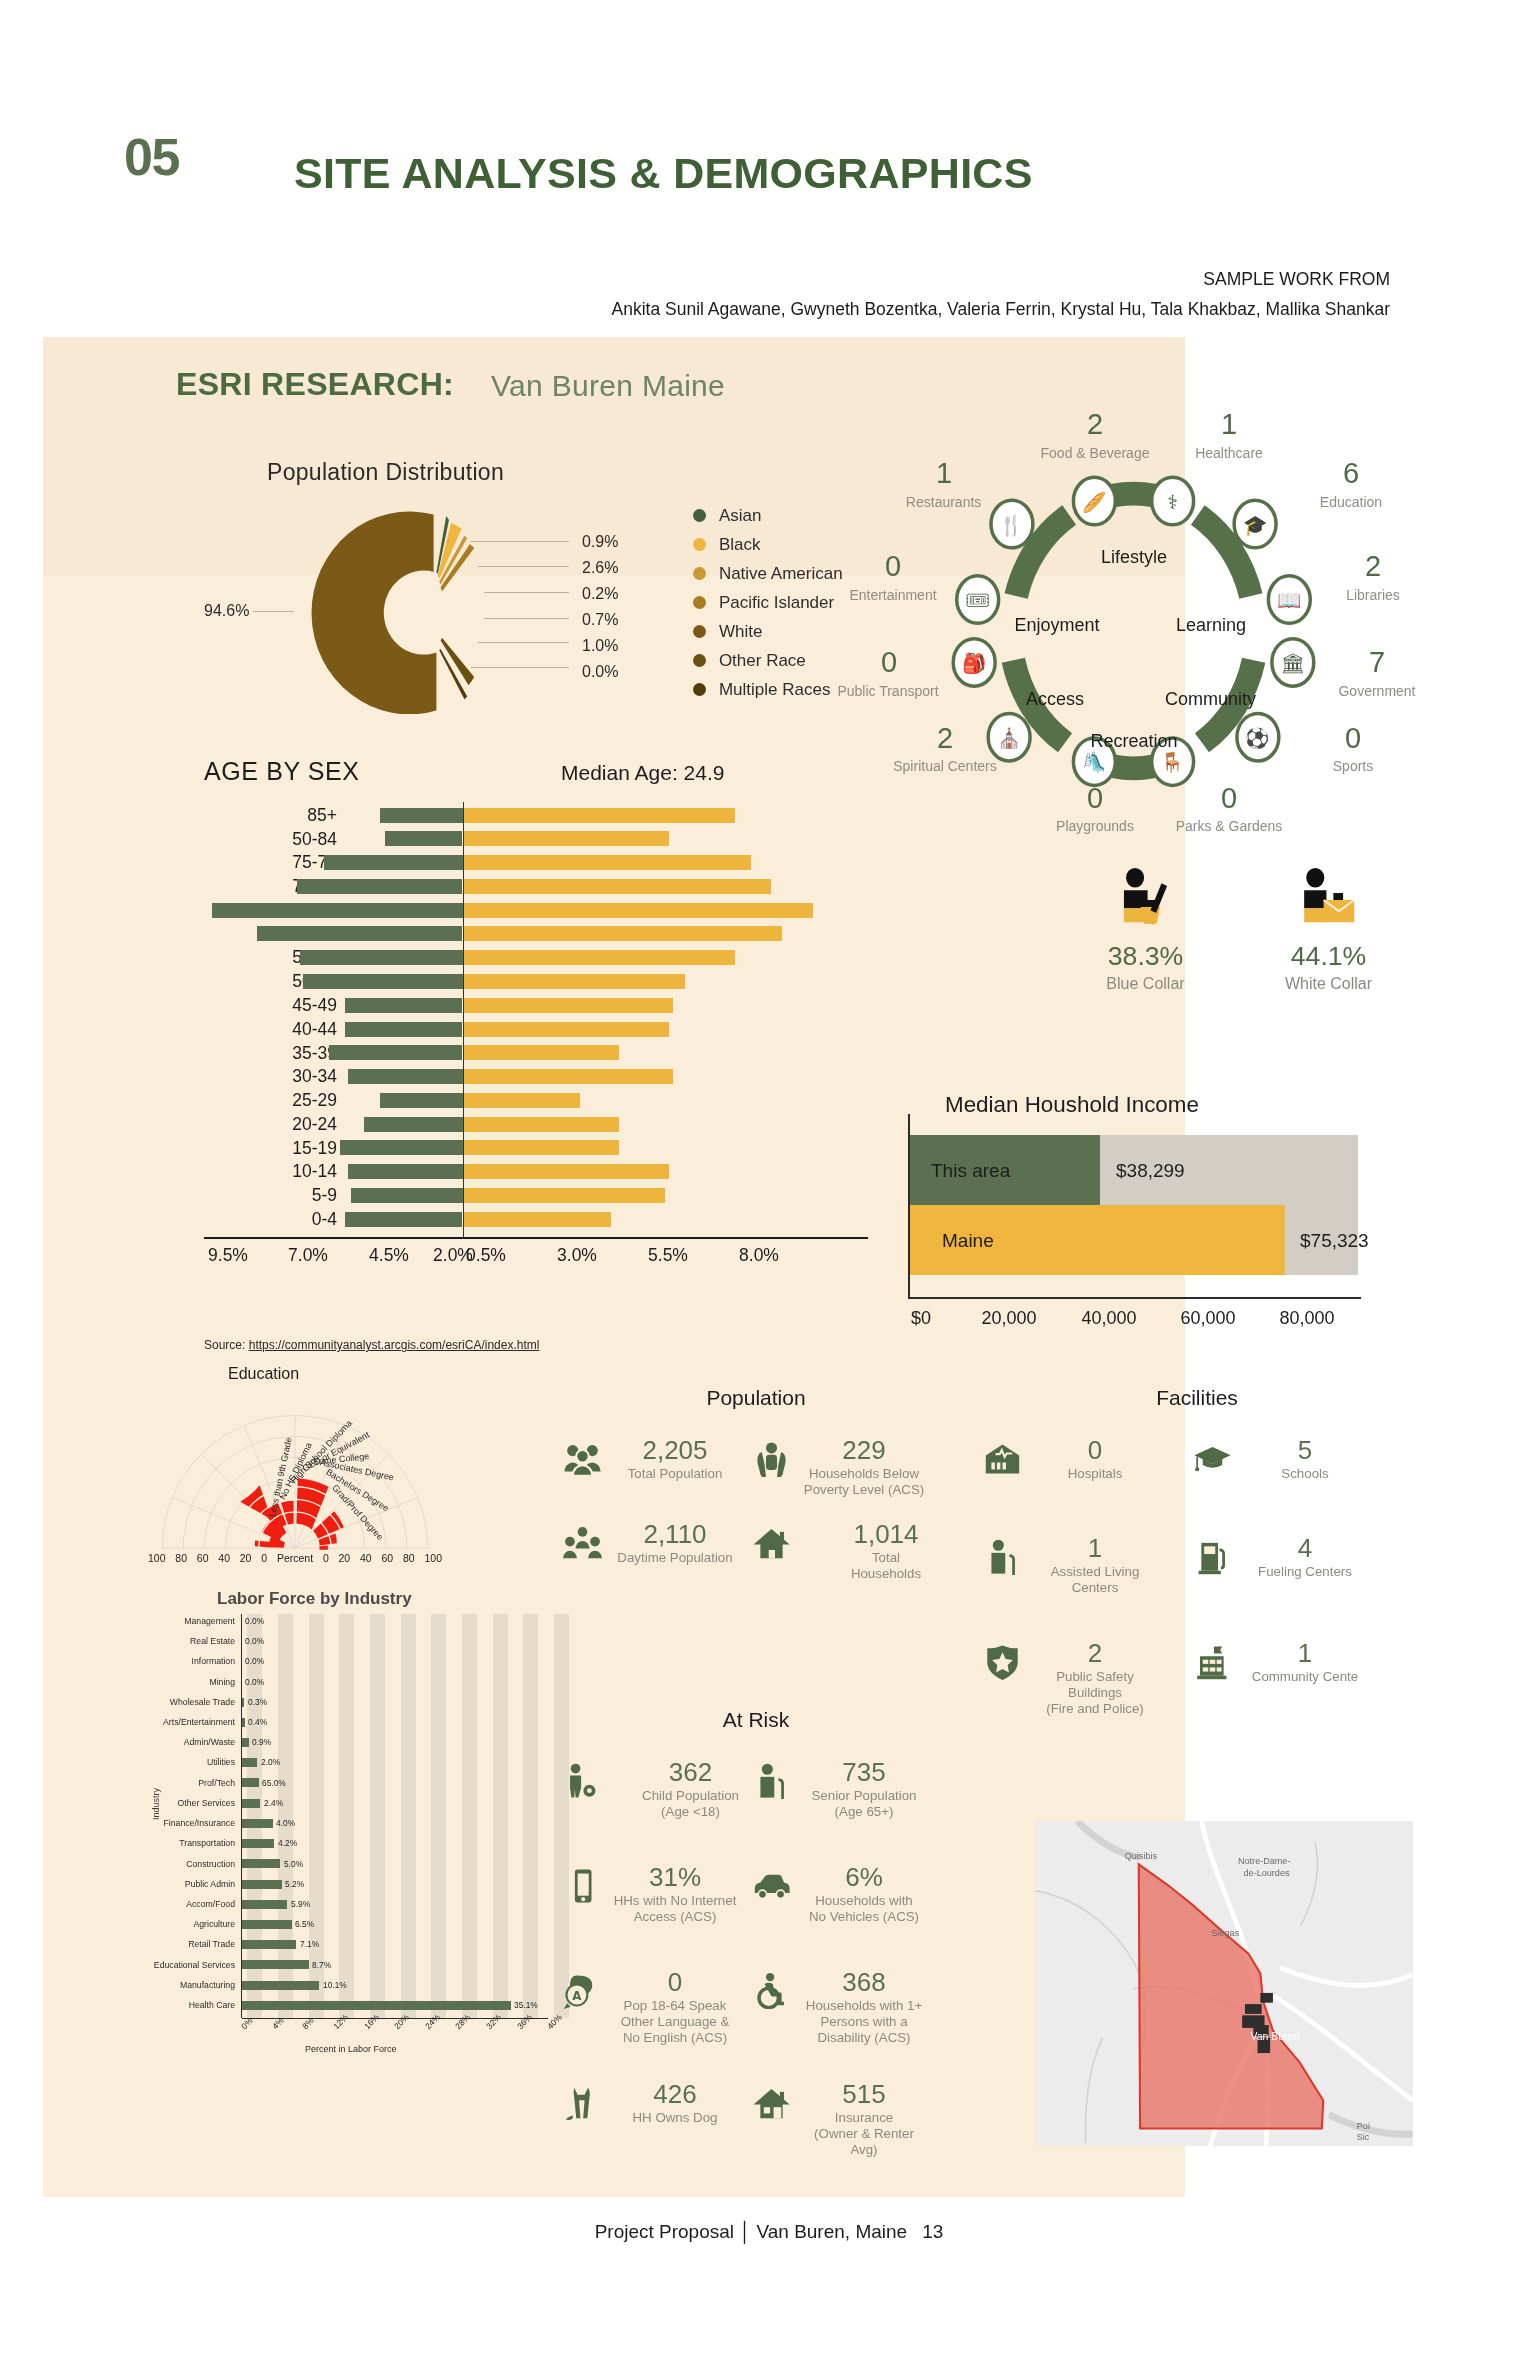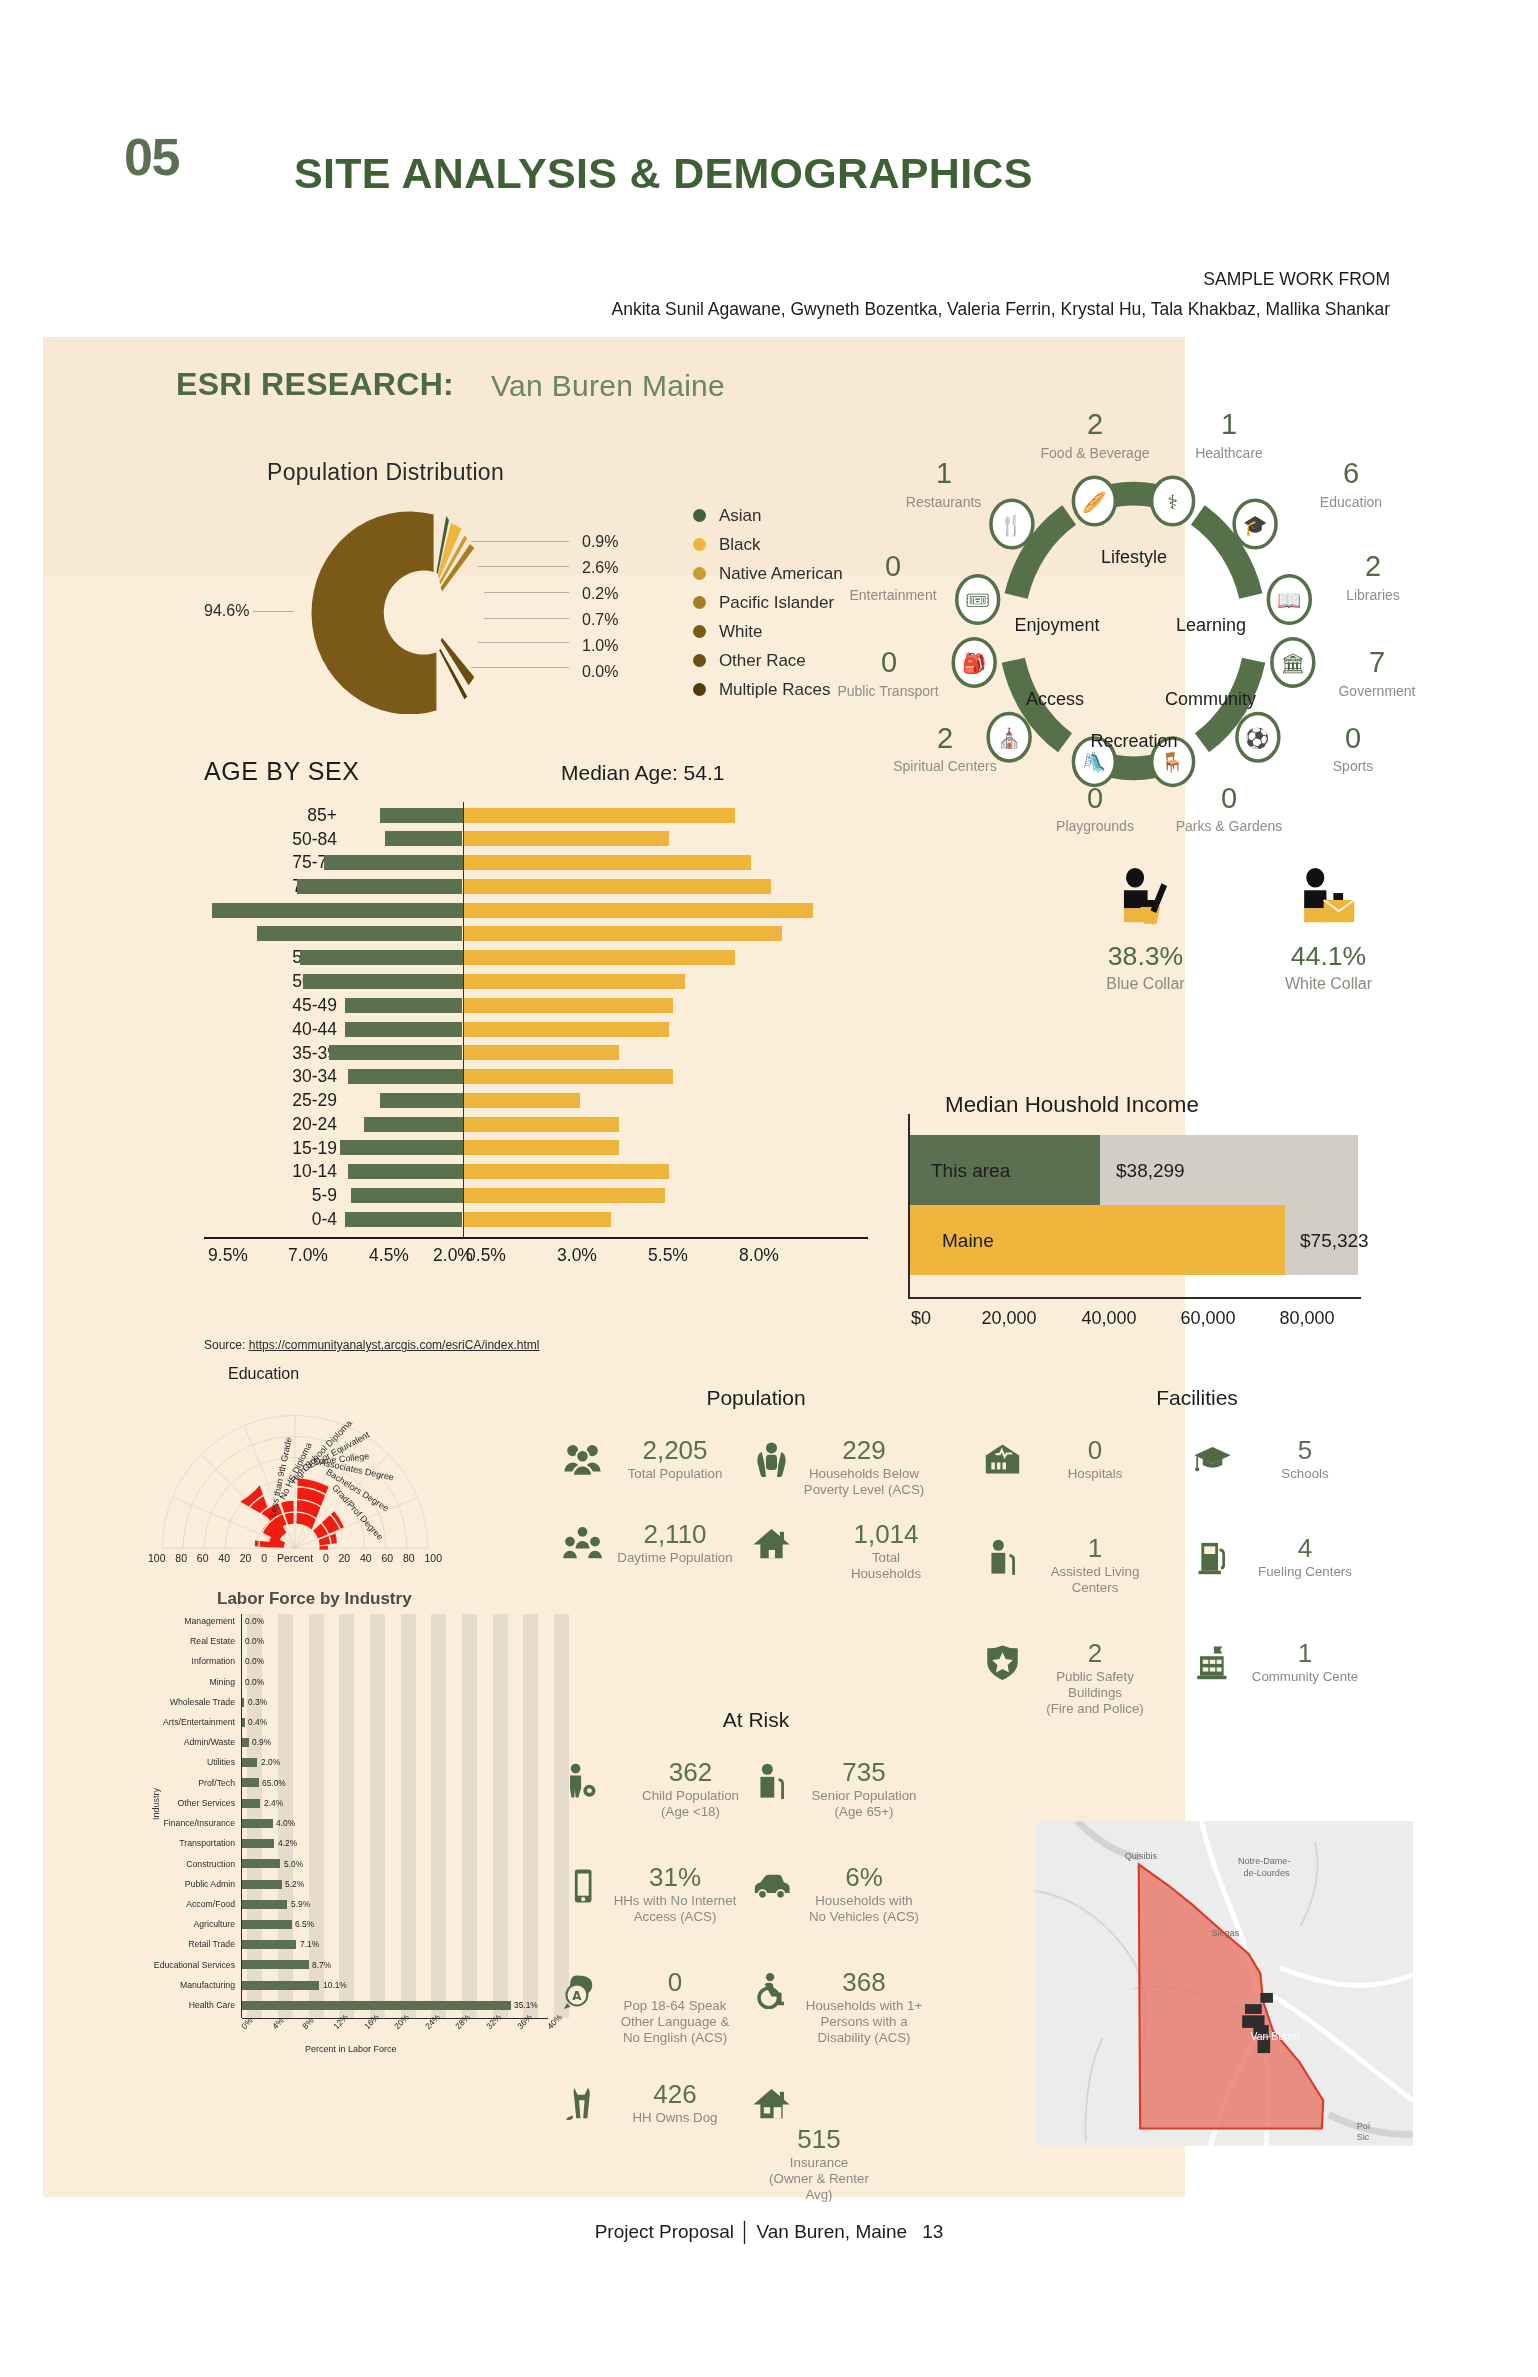--- a/index.html
+++ b/index.html
@@ -292,21 +292,21 @@
     <div class="wheel-num" style="left:-21px; top:225px;">0</div>
     <div class="wheel-name" style="left:-36px; top:262px;">Public Transport</div>
     <div class="wheel-num" style="left:-17px; top:129px;">0</div>
     <div class="wheel-name" style="left:-31px; top:166px;">Entertainment</div>
     <div class="wheel-num" style="left:34px; top:36px;">1</div>
     <div class="wheel-name" style="left:19.6px; top:73px;">Restaurants</div>
   </div>
 
   <div class="agebox">
     <div class="agebox-title">AGE BY SEX</div>
-    <div class="median-age">Median Age:  54.1</div>
+    <div class="median-age">Median Age:  24.9</div>
     <div class="pyramid" id="pyramid">
         <div class="pyr-lbl" style="left: 63px; top: 2.8px;">85+</div>
         <div class="pyr-bar-l" style="left: 218px; top: 5.6px; width: 83px;"></div>
         <div class="pyr-bar-r" style="left: 301px; top: 5.6px; width: 272px;"></div>
         <div class="pyr-lbl" style="left: 63px; top: 26.6px;">50-84</div>
         <div class="pyr-bar-l" style="left: 223px; top: 29px; width: 77px;"></div>
         <div class="pyr-bar-r" style="left: 301px; top: 29px; width: 206px;"></div>
         <div class="pyr-lbl" style="left: 63px; top: 50px;">75-79</div>
         <div class="pyr-bar-l" style="left: 162px; top: 53px; width: 139px;"></div>
         <div class="pyr-bar-r" style="left: 301px; top: 53px; width: 288px;"></div>
@@ -742,21 +742,21 @@
           <svg width="39" height="36" viewBox="0 0 56 52">
               <path d="M16,4 l5,10 h10 l5,-10 q4,6 2,14 l-3,30 h-6 l2,-26 h-8 l2,26 h-6 l-3,-30 q-2,-8 0,-14 z" fill="#4f6a45"></path>
               <path d="M14,44 q-8,2 -10,6 q6,2 10,-2 z" fill="#4f6a45"></path>
             </svg>
         </div>
         <div class="stat-text">
           <div class="stat-num">426</div>
           <div class="stat-lbl">HH Owns Dog</div>
         </div>
       </div>
-      <div class="stat-cell" style="left:189px; top:322px;flex-direction:column;">
+      <div class="stat-cell" style="left:189px; top:322px;">
         <div class="stat-icon">
           <svg width="39" height="34" viewBox="0 0 56 48">
               <path d="M28,4 L54,26 H44 V46 H12 V26 H2 Z" fill="#4f6a45"></path>
               <rect x="40" y="8" width="6" height="12" fill="#4f6a45"></rect>
               <rect x="17" y="30" width="9" height="9" fill="#faeedb"></rect>
               <rect x="31" y="30" width="11" height="16" fill="#faeedb"></rect>
             </svg>
         </div>
         <div class="stat-text">
           <div class="stat-num">515</div>

